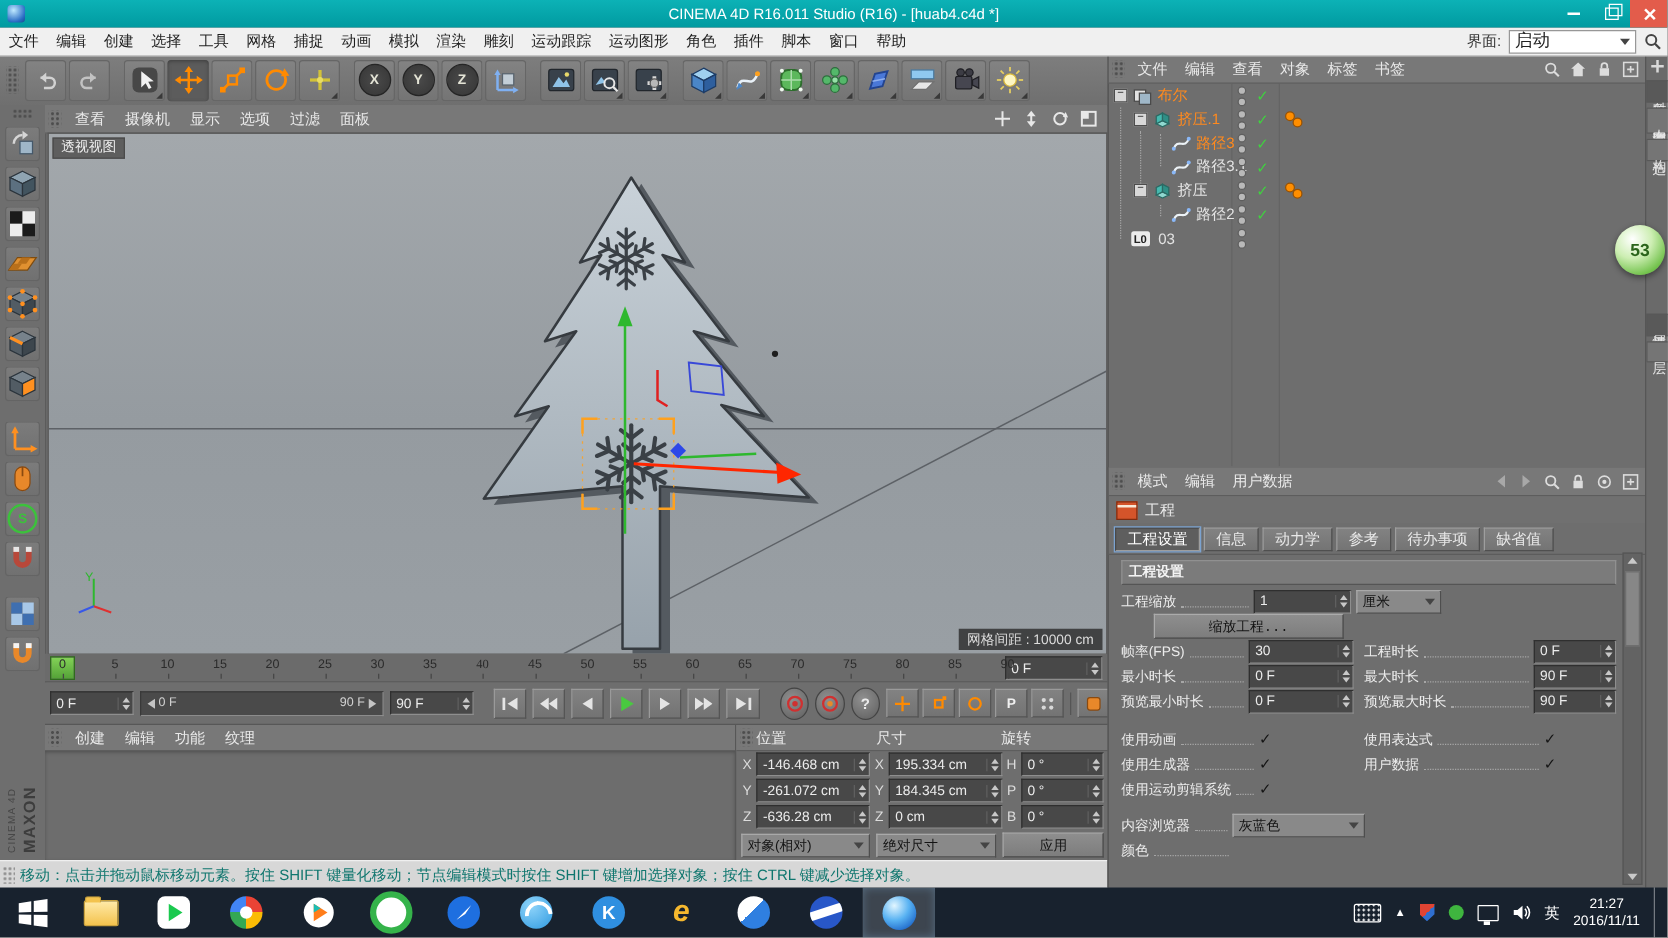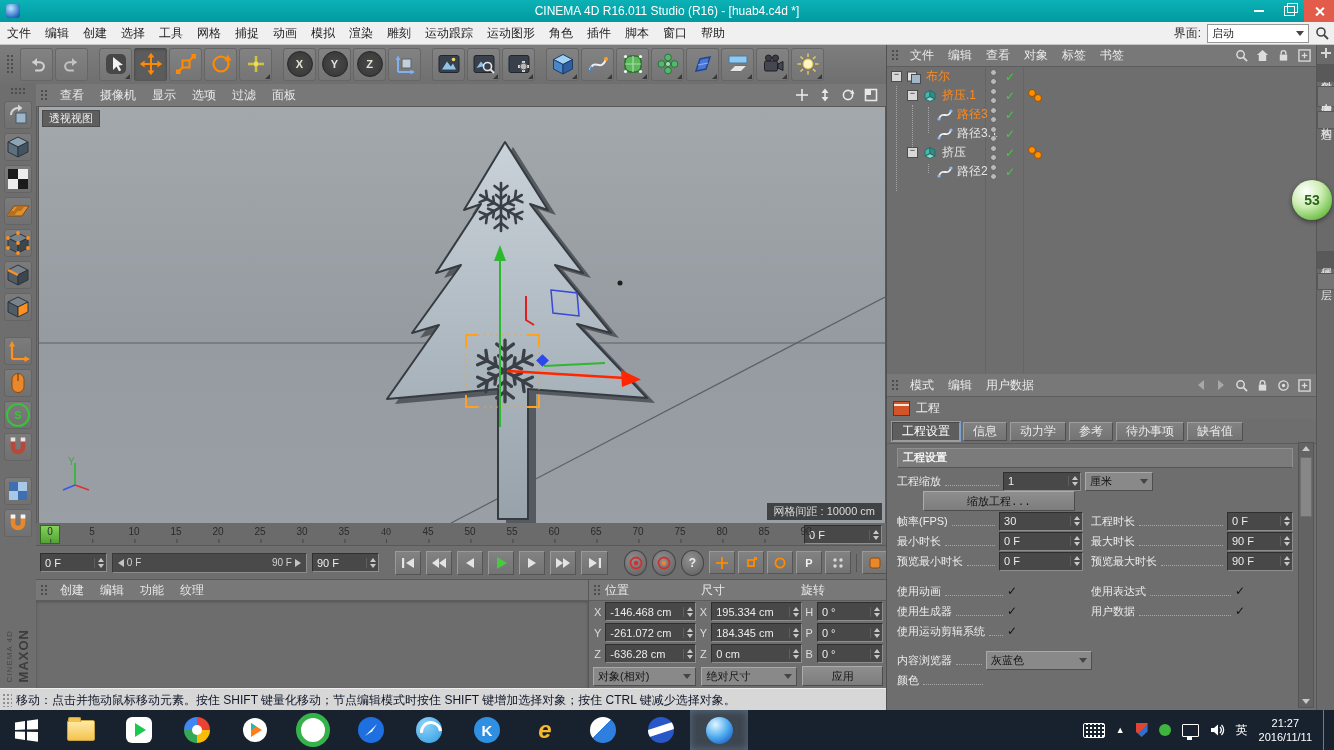--- a/index.html
+++ b/index.html
@@ -22,21 +22,21 @@
   .ico-close::before,.ico-close::after{content:'';position:absolute;left:5px;top:0;width:1.6px;height:11px;background:#fff;}
   .ico-close::before{transform:rotate(45deg);} .ico-close::after{transform:rotate(-45deg);}
 
   
   .menubar{position:absolute;top:22px;left:0;width:100%;height:22px;background:#f0f0f0;
     border-bottom:1px solid #c6c6c6;display:flex;align-items:center;font-size:12px;color:#1e1e1e;z-index:19;}
   .menu-item{padding:0 7px;line-height:21px;cursor:default;}
   .menubar-right{margin-left:auto;display:flex;align-items:center;gap:6px;padding-right:5px;}
   .iface-label{font-size:12px;color:#333;}
   .iface-select{width:92px;height:17px;background:#fff;border:1px solid #979797;display:flex;align-items:center;
-    font-size:11px;padding:0 4px;color:#222;}
+    font-size:14px;padding:0 4px;color:#222;}
   .da{margin-left:auto;width:0;height:0;border-left:4px solid transparent;border-right:4px solid transparent;border-top:5px solid #444;}
 
   
   .toolbar{position:absolute;top:44px;left:0;width:886px;height:40px;
     background:linear-gradient(#7e7e7e,#6f6f6f);border-bottom:1px solid #545454;
     display:flex;align-items:center;padding-left:2px;gap:2px;}
   .grip{width:10px;height:22px;margin:0 3px;background-image:radial-gradient(#4d4d4d 1px,transparent 1.3px);
     background-size:4px 4px;background-position:1px 1px;}
   .tbtn{width:33px;height:33px;border-radius:3px;display:flex;align-items:center;justify-content:center;
     background:linear-gradient(#838383,#747474);box-shadow:inset 0 0 0 1px #666;position:relative;}
@@ -121,21 +121,21 @@
     font-size:12px;color:#e9e9e9;}
   .chead{display:inline-block;}
   .cbot{display:flex;align-items:center;gap:5px;padding:2px 4px;}
   .drop{display:flex;align-items:center;height:17px;background:#898989;
     border:1px solid;border-color:#a9a9a9 #4e4e4e #4e4e4e #a9a9a9;color:#141414;font-size:11px;padding:0 4px;}
   .btn3d{height:18px;background:linear-gradient(#8e8e8e,#7d7d7d);border:1px solid;
     border-color:#ababab #4c4c4c #4c4c4c #ababab;color:#141414;font-size:11px;
     display:flex;align-items:center;justify-content:center;font-family:Liberation Mono, monospace;}
 
   .statusbar{position:absolute;top:688px;left:0;width:886px;height:22px;background:#d7d7d7;
-    border-top:1px solid #efefef;display:flex;align-items:center;font-size:12px;color:#0f172a;overflow:hidden;}
+    border-top:1px solid #efefef;display:flex;align-items:center;font-size:12px;color:#0f766e;overflow:hidden;}
   .sgrip{width:10px;height:14px;margin:0 4px 0 2px;background-image:radial-gradient(#8f8f8f 1px,transparent 1.3px);
     background-size:4px 4px;}
 
   
   .om{position:absolute;top:44px;left:886px;width:430px;height:330px;background:#6e6e6e;
     border-left:1px solid #515151;border-bottom:2px solid #4f4f4f;}
   .om-menubar,.am-menubar{height:22px;background:#787878;border-bottom:1px solid #5d5d5d;
     display:flex;align-items:center;font-size:12px;color:#e9e9e9;}
   .om-menubar .menu-item,.am-menubar .menu-item{padding:0 7px;}
   .panel-icons{margin-left:auto;display:flex;align-items:center;gap:8px;padding-right:6px;}
@@ -1070,20 +1070,30 @@
           </svg>
         <span class="obj-label">路径2</span>
         <span class="row-cols">
             <span class="vdots">
               <i></i>
               <i></i>
             </span>
             <span class="ck">✓</span>
           </span>
       </div>
+      <div class="om-row" style="padding-left:18px">
+        <span class="lod-pill">L0</span>
+        <span class="obj-label">03</span>
+        <span class="row-cols">
+            <span class="vdots">
+              <i></i>
+              <i></i>
+            </span>
+          </span>
+      </div>
     </div>
   </div>
 
   <div class="am">
     <div class="am-menubar">
       <div class="grip" style="height:14px"></div>
       <span class="menu-item">模式</span>
       <span class="menu-item">编辑</span>
       <span class="menu-item">用户数据</span>
       <div class="panel-icons">

